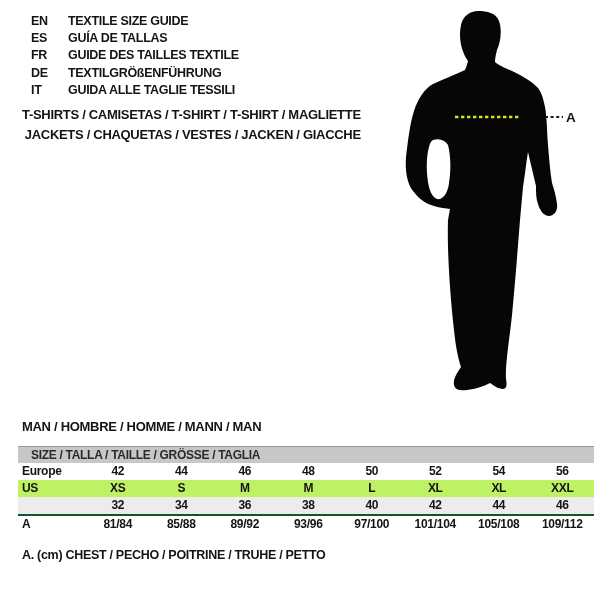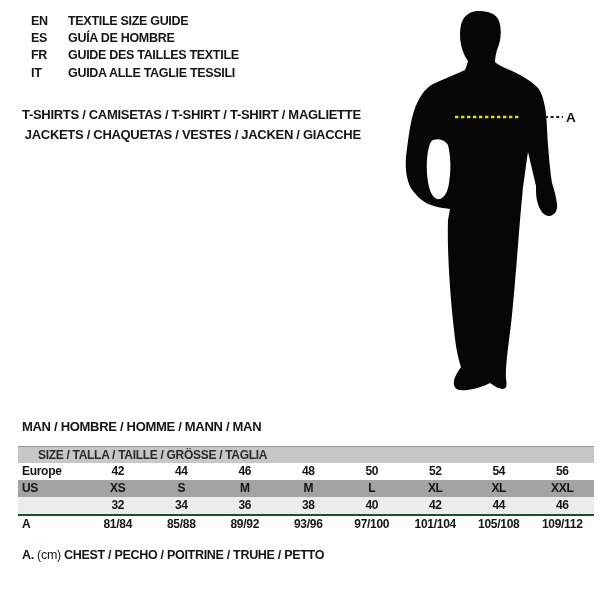--- a/index.html
+++ b/index.html
@@ -23,47 +23,50 @@
   .cats { left:22px; top:105px; font-size:13px; font-weight:bold; line-height:20px; white-space:nowrap;text-align:right; }
 
   
   .man-title { left:22px; top:419px; font-size:13px; font-weight:bold; }
 
   
   .tbl { left:18px; top:446px; width:576px; font-size:12px; font-weight:bold; }
   .tbl-head {
     height:16px; line-height:16px;
     border-top:1px solid #979797;
-    padding-left:20px;
+    padding-left:13px;
     font-size:12px; color:#2a2a2a;
   }
   .trow { display:flex; height:17px; line-height:17px; }
   .trow .lbl { width:64px; padding-left:4px; }
   .trow .c { flex:1; text-align:center; }
   .sep { border-bottom:2px solid #14532d; }
 
   
   .footnote { left:22px; top:548px; font-size:12.5px; font-weight:bold; white-space:nowrap; }
-  .footnote .unit { font-weight:normal; }
+  .footnote .unit { font-weight:bold; }
 
   
   .figure-wrap { left:393px; top:5px; width:190px; height:392px; }
 </style>
 </head>
 <body>
 
 <div class="abs langs cond">
   <div class="lang-row">
     <span class="lang-code">EN</span><span>TEXTILE SIZE GUIDE</span>
   </div>
   <div class="lang-row">
-    <span class="lang-code">ES</span><span>GUÍA DE HOMBRE</span>
+    <span class="lang-code">ES</span><span>GUÍA DE TALLAS</span>
   </div>
   <div class="lang-row">
     <span class="lang-code">FR</span><span>GUIDE DES TAILLES TEXTILE</span>
+  </div>
+  <div class="lang-row">
+    <span class="lang-code">DE</span><span>TEXTILGRÖßENFÜHRUNG</span>
   </div>
   <div class="lang-row">
     <span class="lang-code">IT</span><span>GUIDA ALLE TAGLIE TESSILI</span>
   </div>
 </div>
 
 <div class="abs cats cond">
   <div>T-SHIRTS / CAMISETAS / T-SHIRT / T-SHIRT / MAGLIETTE</div>
   <div>JACKETS / CHAQUETAS / VESTES / JACKEN / GIACCHE</div>
 </div>
@@ -131,21 +134,21 @@
     <div class="c">42</div>
     <div class="c">44</div>
     <div class="c">46</div>
     <div class="c">48</div>
     <div class="c">50</div>
     <div class="c">52</div>
     <div class="c">54</div>
     <div class="c">56</div>
   </div>
 
-  <div class="trow" style="background:#a3a3a3;">
+  <div class="trow" style="background:#bef264;">
     <div class="lbl">US</div>
     <div class="c">XS</div>
     <div class="c">S</div>
     <div class="c">M</div>
     <div class="c">M</div>
     <div class="c">L</div>
     <div class="c">XL</div>
     <div class="c">XL</div>
     <div class="c">XXL</div>
   </div>

